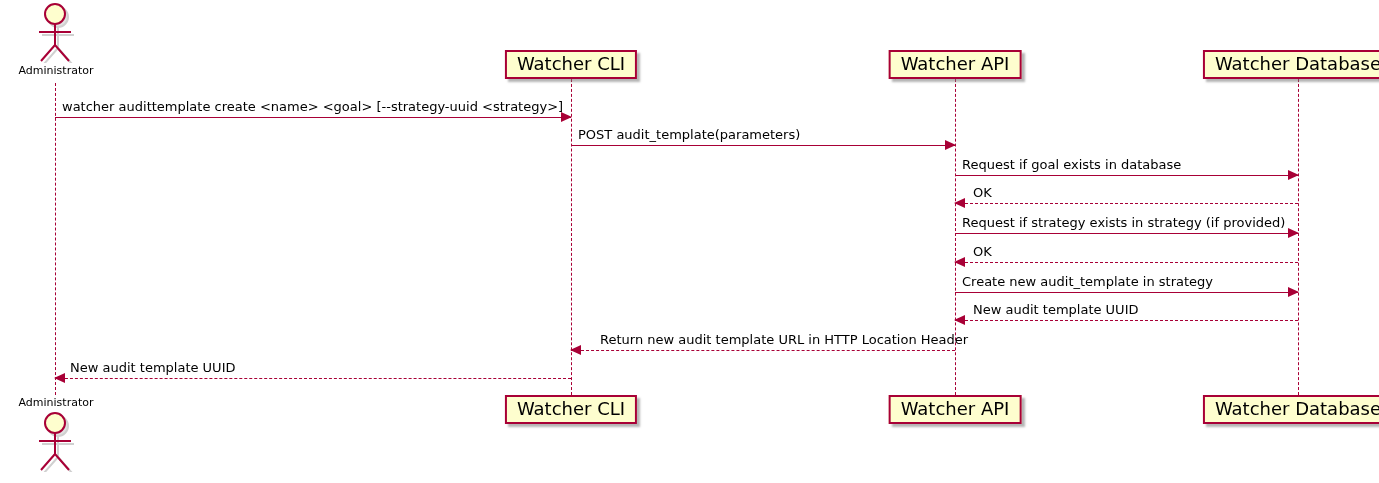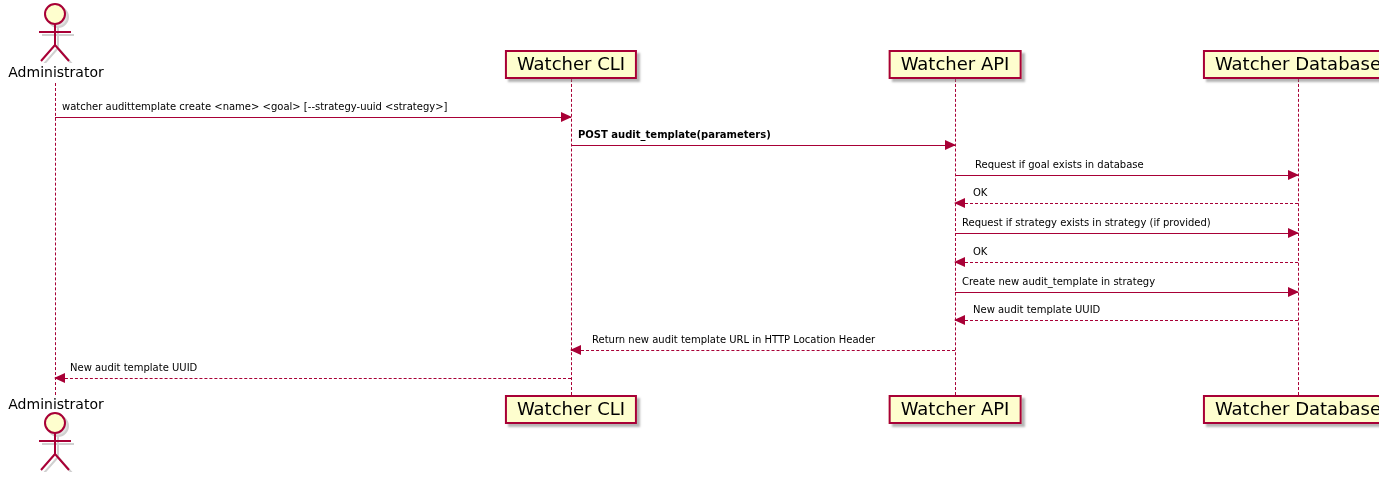--- a/index.html
+++ b/index.html
@@ -28,39 +28,39 @@
     padding:4px 10px 5px 10px;
     font-size:18px;
     line-height:16px;
     white-space:nowrap;
     box-shadow:3px 3px 2px rgba(120,120,120,0.55);
     z-index:3;
   }
   .actor-label{
     position:absolute;
     transform:translateX(-50%);
-    font-size:14px;
+    font-size:11px;
     white-space:nowrap;
     z-index:3;
   }
   .actor-figure{position:absolute;z-index:3;}
   .message{position:absolute;height:0;z-index:2;}
   .msg-line{position:absolute;left:0;right:0;top:0;}
   .msg-line.solid{border-top:1px solid var(--line);}
   .msg-line.dashed{border-top:1px dashed var(--line);}
   .arrowhead{
     position:absolute;top:-5px;width:0;height:0;
     border-top:5px solid transparent;
     border-bottom:5px solid transparent;
   }
   .arrowhead.right{right:-1px;border-left:11px solid var(--line);}
   .arrowhead.left{left:-1px;border-right:11px solid var(--line);}
   .msg-label{
     position:absolute;top:-17px;
-    font-size:10px;line-height:14px;
+    font-size:13px;line-height:14px;
     white-space:nowrap;
   }
 </style>
 </head>
 <body>
 
 <div id="diagram">
 
   <div class="lifeline" style="left:55px;  top:83px; height:312px;"></div>
   <div class="lifeline" style="left:571px; top:79px; height:316px;"></div>
@@ -85,27 +85,27 @@
   <div class="pbox" style="left:955px; top:50px;">Watcher API</div>
   <div class="pbox" style="left:1298px;top:50px;">Watcher Database</div>
 
   <div class="message" style="left:55px;top:117px;width:516px;">
     <div class="msg-label" style="left:7px;">watcher audittemplate create &lt;name&gt; &lt;goal&gt; [--strategy-uuid &lt;strategy&gt;]</div>
     <div class="msg-line solid"></div>
     <div class="arrowhead right"></div>
   </div>
 
   <div class="message" style="left:571px;top:145px;width:384px;">
-    <div class="msg-label" style="left:7px;font-weight:bold;">POST audit_template(parameters)</div>
+    <div class="msg-label" style="left:7px;">POST audit_template(parameters)</div>
     <div class="msg-line solid"></div>
     <div class="arrowhead right"></div>
   </div>
 
   <div class="message" style="left:955px;top:175px;width:343px;">
-    <div class="msg-label" style="left:7px;margin-left:13px;">Request if goal exists in database</div>
+    <div class="msg-label" style="left:7px;">Request if goal exists in database</div>
     <div class="msg-line solid"></div>
     <div class="arrowhead right"></div>
   </div>
 
   <div class="message" style="left:955px;top:203px;width:343px;">
     <div class="msg-label" style="left:18px;">OK</div>
     <div class="msg-line dashed"></div>
     <div class="arrowhead left"></div>
   </div>
 
@@ -127,21 +127,21 @@
     <div class="arrowhead right"></div>
   </div>
 
   <div class="message" style="left:955px;top:320px;width:343px;">
     <div class="msg-label" style="left:18px;">New audit template UUID</div>
     <div class="msg-line dashed"></div>
     <div class="arrowhead left"></div>
   </div>
 
   <div class="message" style="left:571px;top:350px;width:384px;">
-    <div class="msg-label" style="left:21px;">Return new audit template URL in HTTP Location Header</div>
+    <div class="msg-label" style="left:29px;">Return new audit template URL in HTTP Location Header</div>
     <div class="msg-line dashed"></div>
     <div class="arrowhead left"></div>
   </div>
 
   <div class="message" style="left:55px;top:378px;width:516px;">
     <div class="msg-label" style="left:15px;">New audit template UUID</div>
     <div class="msg-line dashed"></div>
     <div class="arrowhead left"></div>
   </div>
 

